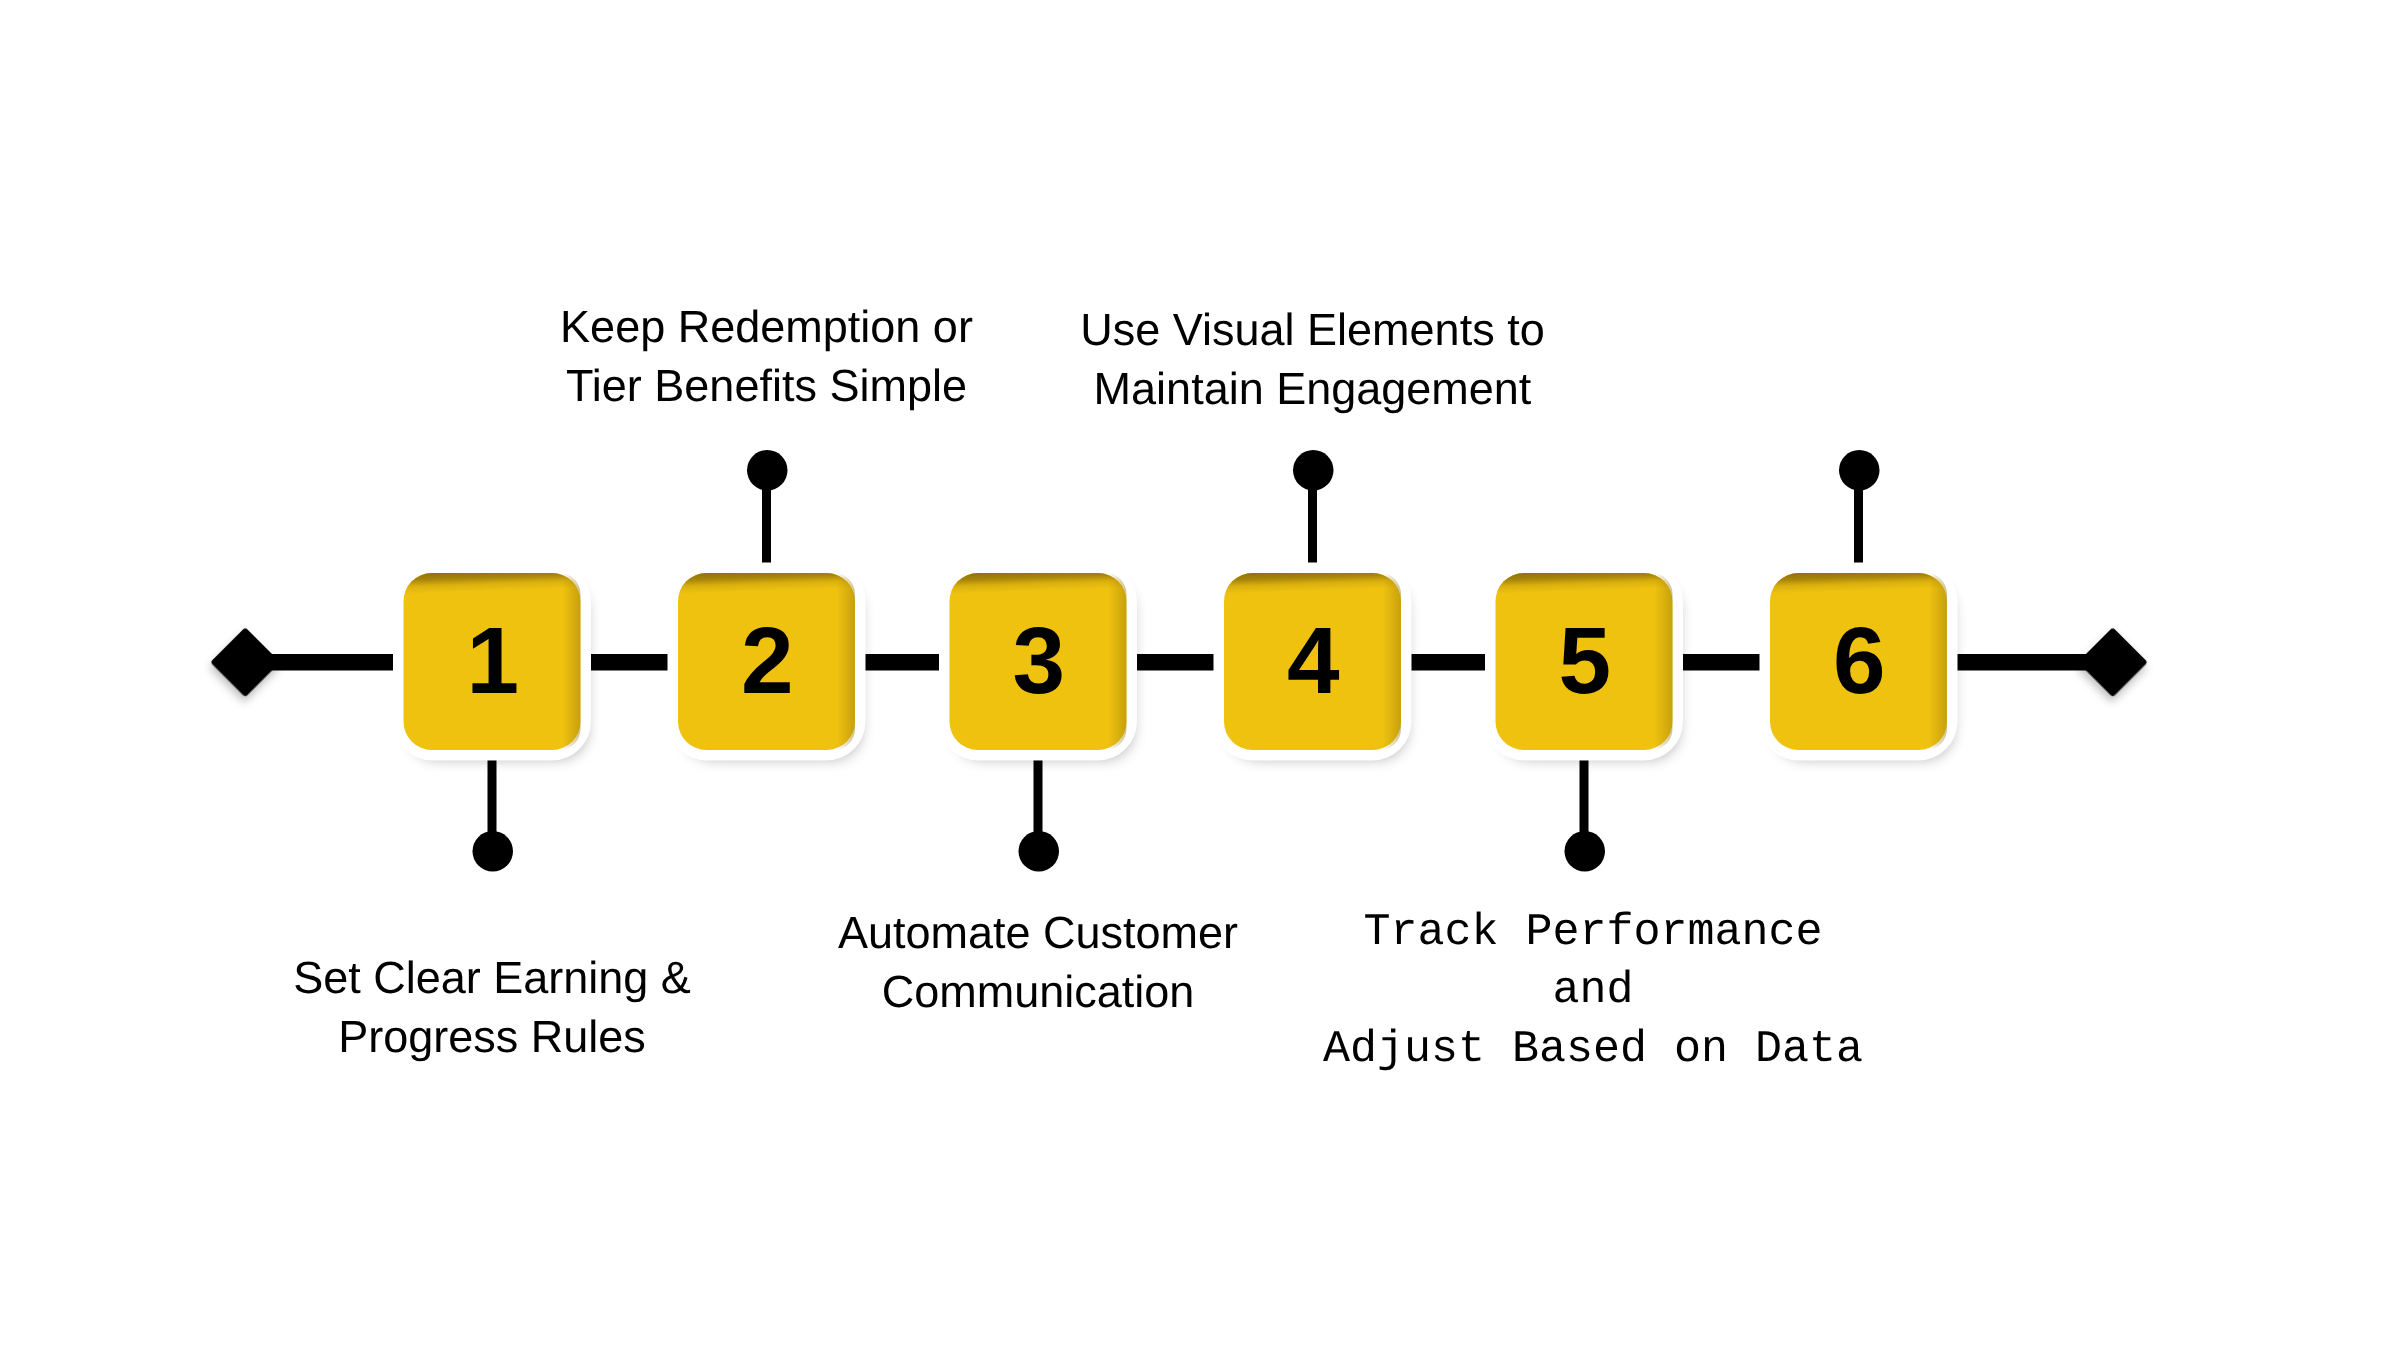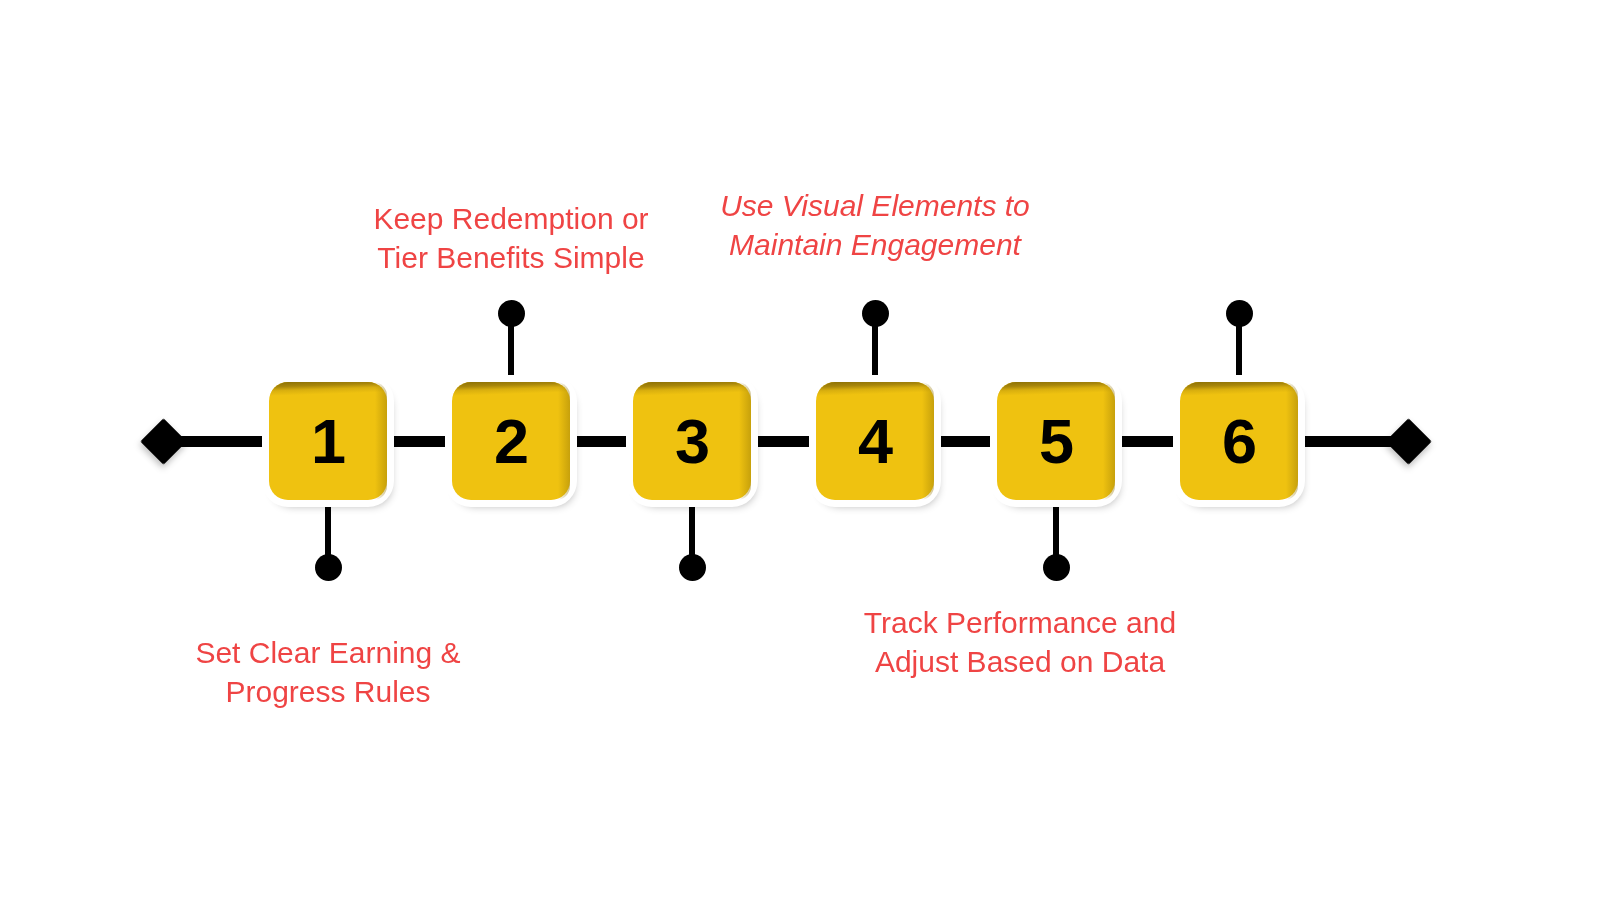--- a/index.html
+++ b/index.html
@@ -105,21 +105,21 @@
     border-radius: 50%;
     background: #000000;
   }
 
   
   .label {
     position: absolute;
     text-align: center;
     font-size: 30px;
     line-height: 1.3;
-    color: #ef4444;
+    color: #000000;
     font-weight: 400;
     font-family: "Liberation Sans", sans-serif;
     white-space: pre-line;
   }
 </style>
 </head>
 <body>
 
 <div id="stage">
 
@@ -144,32 +144,34 @@
     </div>
     <div class="stem" style="left: 508px; top: 313px; height: 62px;"></div>
     <div class="dot" style="left: 497.5px; top: 299.5px;"></div>
     <div class="label" style="left: 326px; width: 370px; top: 199px;">Keep Redemption or
 Tier Benefits Simple</div>
     <div class="node" style="left: 633px; top: 382px;">
       <span class="node-num">3</span>
     </div>
     <div class="stem" style="left: 689px; top: 507px; height: 60px;"></div>
     <div class="dot" style="left: 678.5px; top: 553.5px;"></div>
+    <div class="label" style="left: 507px; width: 370px; top: 603px;">Automate Customer
+Communication</div>
     <div class="node" style="left: 816px; top: 382px;">
       <span class="node-num">4</span>
     </div>
     <div class="stem" style="left: 872px; top: 313px; height: 62px;"></div>
     <div class="dot" style="left: 861.5px; top: 299.5px;"></div>
-    <div class="label" style="left: 690px; width: 370px; top: 186px; font-style: italic;">Use Visual Elements to
+    <div class="label" style="left: 690px; width: 370px; top: 201px;">Use Visual Elements to
 Maintain Engagement</div>
     <div class="node" style="left: 997px; top: 382px;">
       <span class="node-num">5</span>
     </div>
     <div class="stem" style="left: 1053px; top: 507px; height: 60px;"></div>
     <div class="dot" style="left: 1042.5px; top: 553.5px;"></div>
-    <div class="label" style="left: 835px; width: 370px; top: 603px;">Track Performance and
+    <div class="label" style="left: 877px; width: 370px; top: 603px; font-family: Liberation Mono, monospace;">Track Performance and
 Adjust Based on Data</div>
     <div class="node" style="left: 1180px; top: 382px;">
       <span class="node-num">6</span>
     </div>
     <div class="stem" style="left: 1236px; top: 313px; height: 62px;"></div>
     <div class="dot" style="left: 1225.5px; top: 299.5px;"></div>
   </div>
 
 </body></html>

